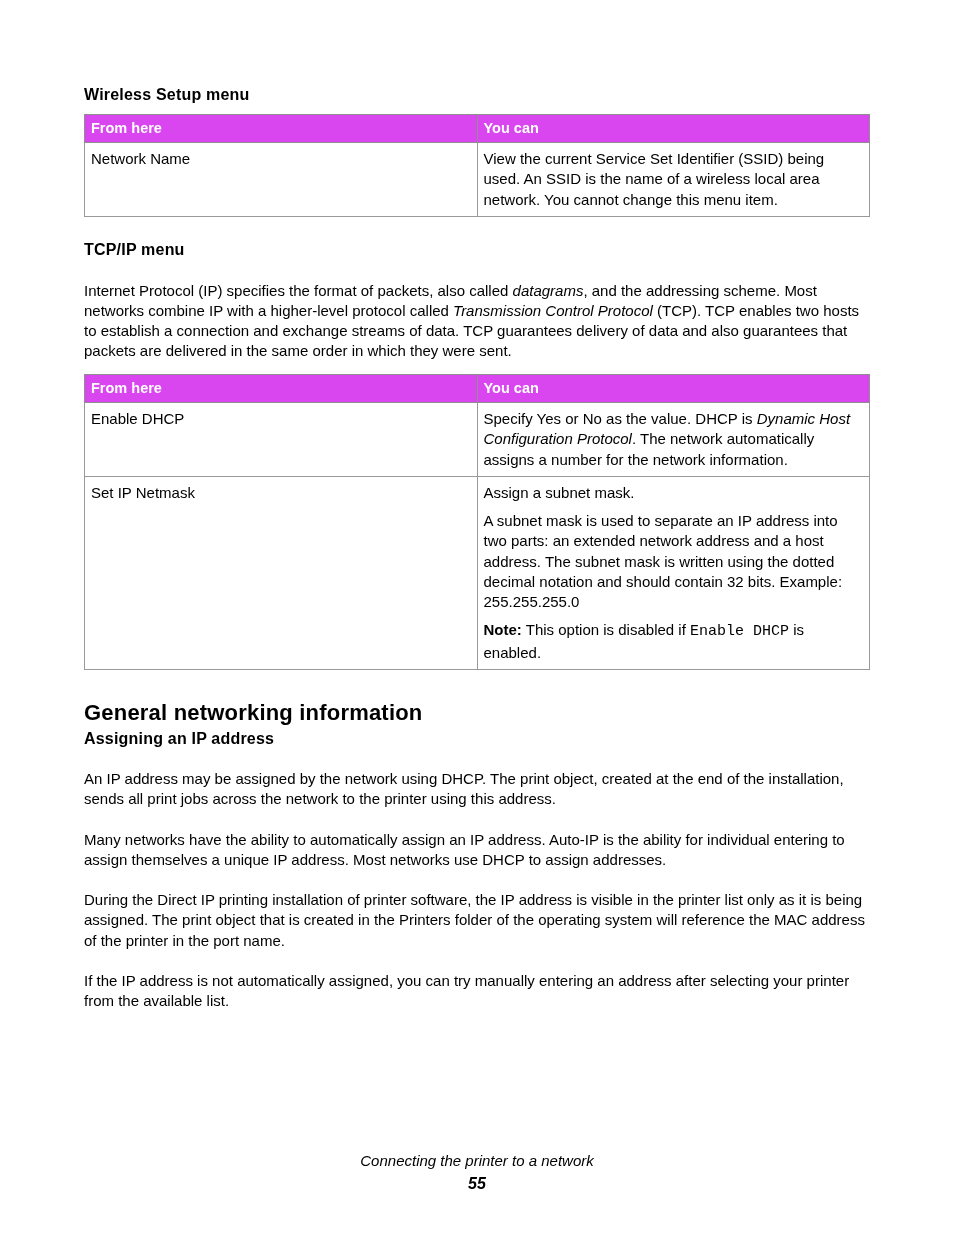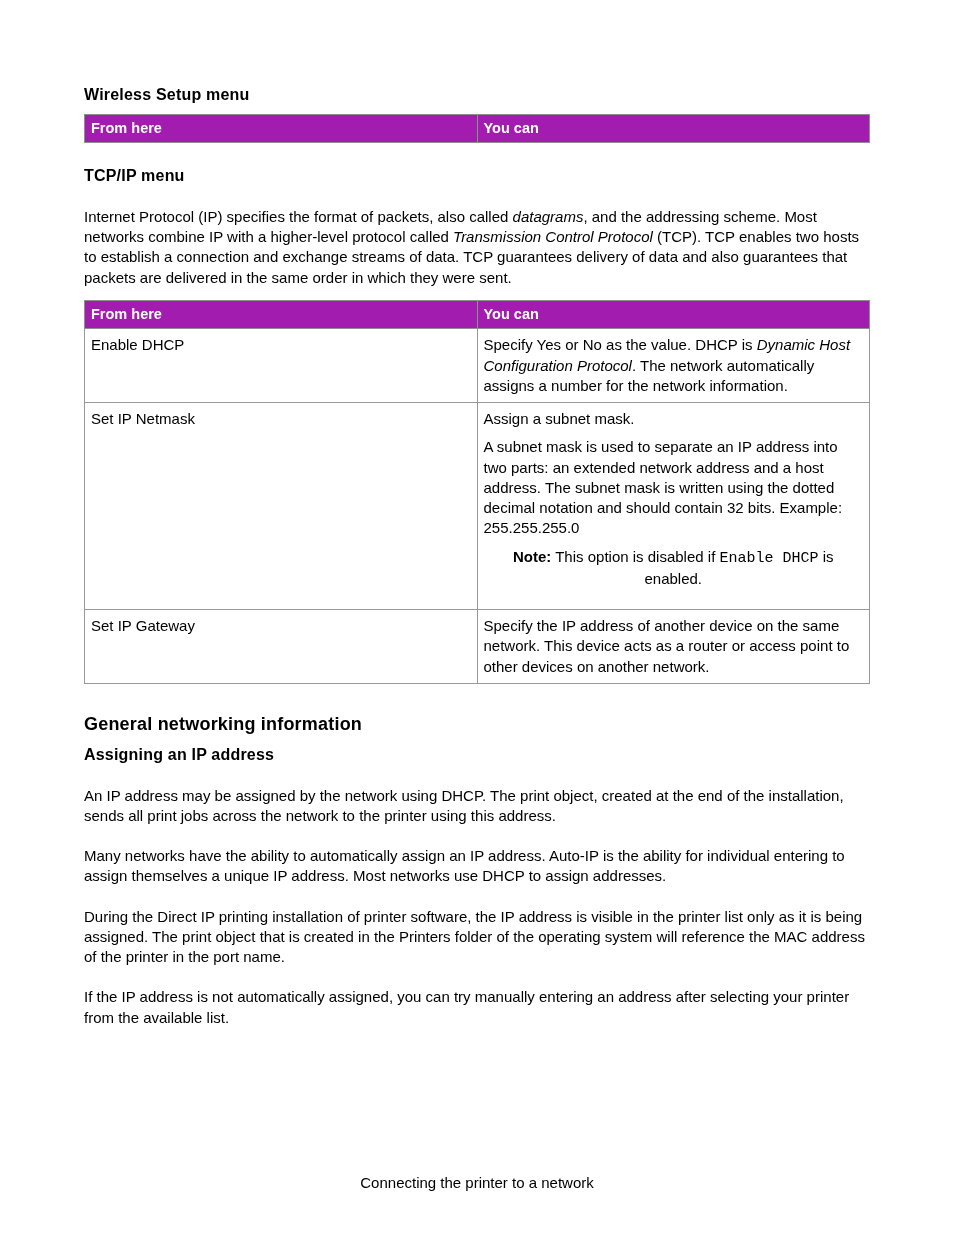--- a/index.html
+++ b/index.html
@@ -16,59 +16,60 @@
     h2.section-h {
       font-family: Liberation Sans, sans-serif;
       font-weight: 700;
       font-size: 16px;
       margin-bottom: 8px;
       letter-spacing: 0.2px;
     }
     h1.top-h {
       font-family: "Trebuchet MS", Arial, sans-serif;
       font-weight: 700;
-      font-size: 18px;
+      font-size: 22px;
       margin-top: 28px;
-      margin-bottom: 8px;
+      margin-bottom: 0;
       letter-spacing: 0.2px;
     }
     p.body-p { margin-bottom: 12px; margin-top: 20px; }
     em.ital { font-style: italic; }
     table.menu-table {
       border-collapse: collapse;
       width: 100%;
       margin-bottom: 22px;
     }
     table.menu-table th {
-      background: #a21caf;
+      background: #d946ef;
       color: #fff;
       text-align: left;
       font-weight: 700;
       padding: 4px 6px;
       border: 1px solid #8e8e8e;
       font-size: 14.5px;
     }
     table.menu-table td {
       border: 1px solid #999;
       padding: 6px 6px;
       vertical-align: top;
       font-size: 15px;
     }
     table.menu-table td p { margin: 0 0 8px 0; }
-    table.menu-table td p:last-child { margin-bottom: 14px; text-align: center; }
+    table.menu-table td p:last-child { margin-bottom: 0; }
     .col1 { width: 50%; }
     .col2 { width: 50%; }
     .note-label { font-weight: 700; }
     code.mono { font-family: "Courier New", monospace; font-size: 15px; }
     .footer-block {
       position: absolute;
       width: 954px;
       left: 0;
       bottom: 40px;
       text-align: center;
+      font-style: italic;
     }
     .footer-title {
       font-family: "Trebuchet MS", Arial, sans-serif;
       font-size: 15px;
       margin-bottom: 2px;
     }
     .footer-page {
       font-family: "Trebuchet MS", Arial, sans-serif;
       font-weight: 700;
       font-size: 16px;
@@ -83,20 +84,24 @@
       <col class="col1">
       <col class="col2">
     </colgroup>
   <thead>
     <tr>
       <th>From here</th>
       <th>You can</th>
     </tr>
   </thead>
   <tbody>
+    <tr>
+      <td>Network Name</td>
+      <td>View the current Service Set Identifier (SSID) being used. An SSID is the name of a wireless local area network. You cannot change this menu item.</td>
+    </tr>
   </tbody>
 </table>
 
 <h2 class="section-h">TCP/IP menu</h2>
 <p class="body-p">
   <span>Internet Protocol (IP) specifies the format of packets, also called </span><em class="ital">datagrams</em><span>, and the addressing scheme. Most networks combine IP with a higher-level protocol called </span><em class="ital">Transmission Control Protocol</em><span> (TCP). TCP enables two hosts to establish a connection and exchange streams of data. TCP guarantees delivery of data and also guarantees that packets are delivered in the same order in which they were sent.</span>
 </p>
 <table class="menu-table">
   <colgroup>
       <col class="col1">
@@ -118,29 +123,26 @@
     <tr>
       <td>Set IP Netmask</td>
       <td>
         <p>Assign a subnet mask.</p>
         <p>A subnet mask is used to separate an IP address into two parts: an extended network address and a host address. The subnet mask is written using the dotted decimal notation and should contain 32 bits. Example: 255.255.255.0</p>
         <p>
           <span class="note-label">Note:</span><span> This option is disabled if </span><code class="mono">Enable DHCP</code><span> is enabled.</span>
         </p>
       </td>
     </tr>
-    <tr>
-      <td>Set IP Gateway</td>
-      <td>Specify the IP address of another device on the same network. This device acts as a router or access point to other devices on another network.</td>
-    </tr>
   </tbody>
 </table>
 
 <h1 class="top-h">General networking information</h1>
 <h2 class="section-h">Assigning an IP address</h2>
 <p class="body-p">An IP address may be assigned by the network using DHCP. The print object, created at the end of the installation, sends all print jobs across the network to the printer using this address.</p>
 <p class="body-p">Many networks have the ability to automatically assign an IP address. Auto-IP is the ability for individual entering to assign themselves a unique IP address. Most networks use DHCP to assign addresses.</p>
 <p class="body-p">During the Direct IP printing installation of printer software, the IP address is visible in the printer list only as it is being assigned. The print object that is created in the Printers folder of the operating system will reference the MAC address of the printer in the port name.</p>
 <p class="body-p">If the IP address is not automatically assigned, you can try manually entering an address after selecting your printer from the available list.</p>
 
 <div class="footer-block">
   <div class="footer-title">Connecting the printer to a network</div>
+  <div class="footer-page">55</div>
 </div>
 
 </body></html>

